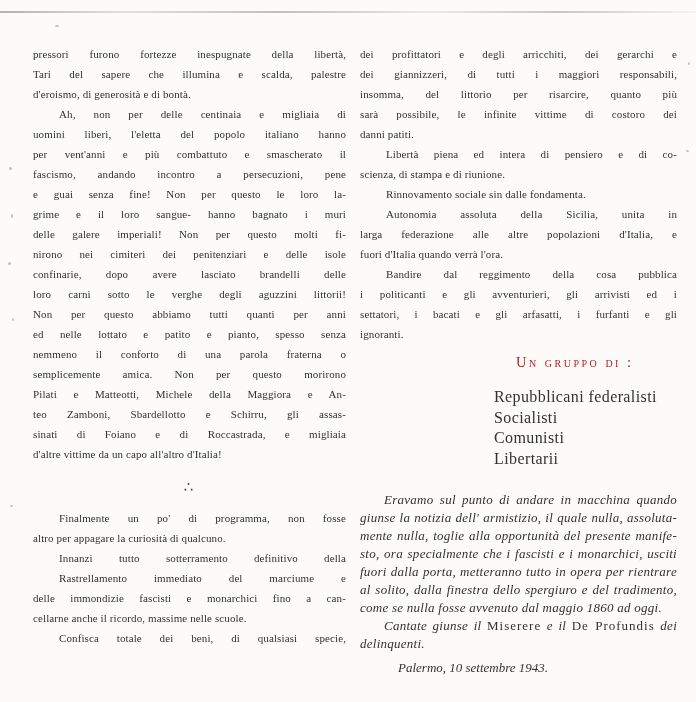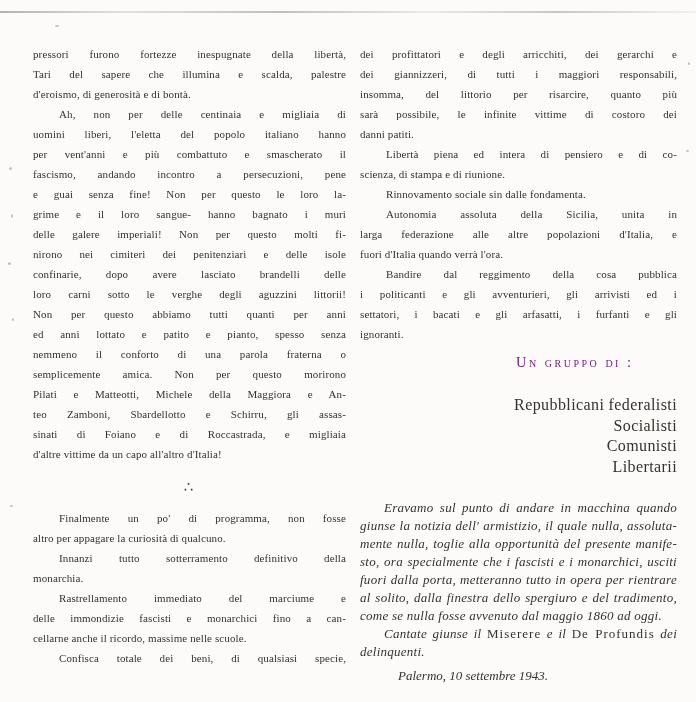--- a/index.html
+++ b/index.html
@@ -47,26 +47,25 @@
     margin:14px 0 12px 0;
     color:#3a3731;
   }
 
   .group-heading{
     margin-top:10px;
     padding-left:156px;
     font-variant:small-caps;
     font-size:14.5px;
     letter-spacing:2.5px;
-    color:#701a75;
+    color:#b91c1c;
   }
   .group-list{
-    margin-top:24px;
+    margin-top:16px;
     padding-left:134px;
-    text-align:right;
   }
   .group-list .item{
     font-size:16px;
     line-height:20.5px;
     letter-spacing:.4px;
   }
 
   .postscript{margin-top:22px;}
   .postscript .line{
     font-style:italic;
@@ -113,34 +112,33 @@
         <div class="line"><span>uomini liberi, l'eletta del popolo italiano hanno</span></div>
         <div class="line"><span>per vent'anni e più combattuto e smascherato il</span></div>
         <div class="line"><span>fascismo, andando incontro a persecuzioni, pene</span></div>
         <div class="line"><span>e guai senza fine! Non per questo le loro la-</span></div>
         <div class="line"><span>grime e il loro sangue- hanno bagnato i muri</span></div>
         <div class="line"><span>delle galere imperiali! Non per questo molti fi-</span></div>
         <div class="line"><span>nirono nei cimiteri dei penitenziari e delle isole</span></div>
         <div class="line"><span>confinarie, dopo avere lasciato brandelli delle</span></div>
         <div class="line"><span>loro carni sotto le verghe degli aguzzini littorii!</span></div>
         <div class="line"><span>Non per questo abbiamo tutti quanti per anni</span></div>
-        <div class="line"><span>ed anni lottato e patito e pianto, spesso senza</span></div>
+        <div class="line"><span>ed nelle lottato e patito e pianto, spesso senza</span></div>
         <div class="line"><span>nemmeno il conforto di una parola fraterna o</span></div>
         <div class="line"><span>semplicemente amica. Non per questo morirono</span></div>
         <div class="line"><span>Pilati e Matteotti, Michele della Maggiora e An-</span></div>
         <div class="line"><span>teo Zamboni, Sbardellotto e Schirru, gli assas-</span></div>
         <div class="line"><span>sinati di Foiano e di Roccastrada, e migliaia</span></div>
         <div class="line end"><span>d'altre vittime da un capo all'altro d'Italia!</span></div>
       </div>
     <div class="separator">∴</div>
     <div>
         <div class="line indent"><span>Finalmente un po' di programma, non fosse</span></div>
         <div class="line end"><span>altro per appagare la curiosità di qualcuno.</span></div>
         <div class="line indent"><span>Innanzi tutto sotterramento definitivo della</span></div>
-        <div class="line end"><span>monarchia.</span></div>
         <div class="line indent"><span>Rastrellamento immediato del marciume e</span></div>
         <div class="line"><span>delle immondizie fascisti e monarchici fino a can-</span></div>
         <div class="line end"><span>cellarne anche il ricordo, massime nelle scuole.</span></div>
         <div class="line indent"><span>Confisca totale dei beni, di qualsiasi specie,</span></div>
       </div>
   </div>
 
   <div id="right-column" class="col">
     <div>
         <div class="line"><span>dei profittatori e degli arricchiti, dei gerarchi e</span></div>

